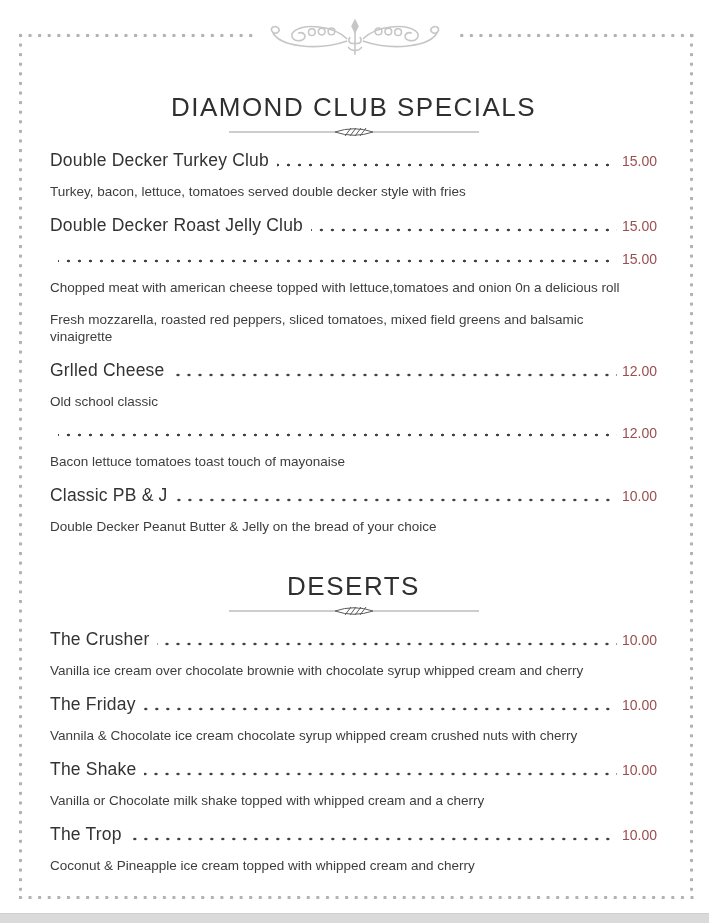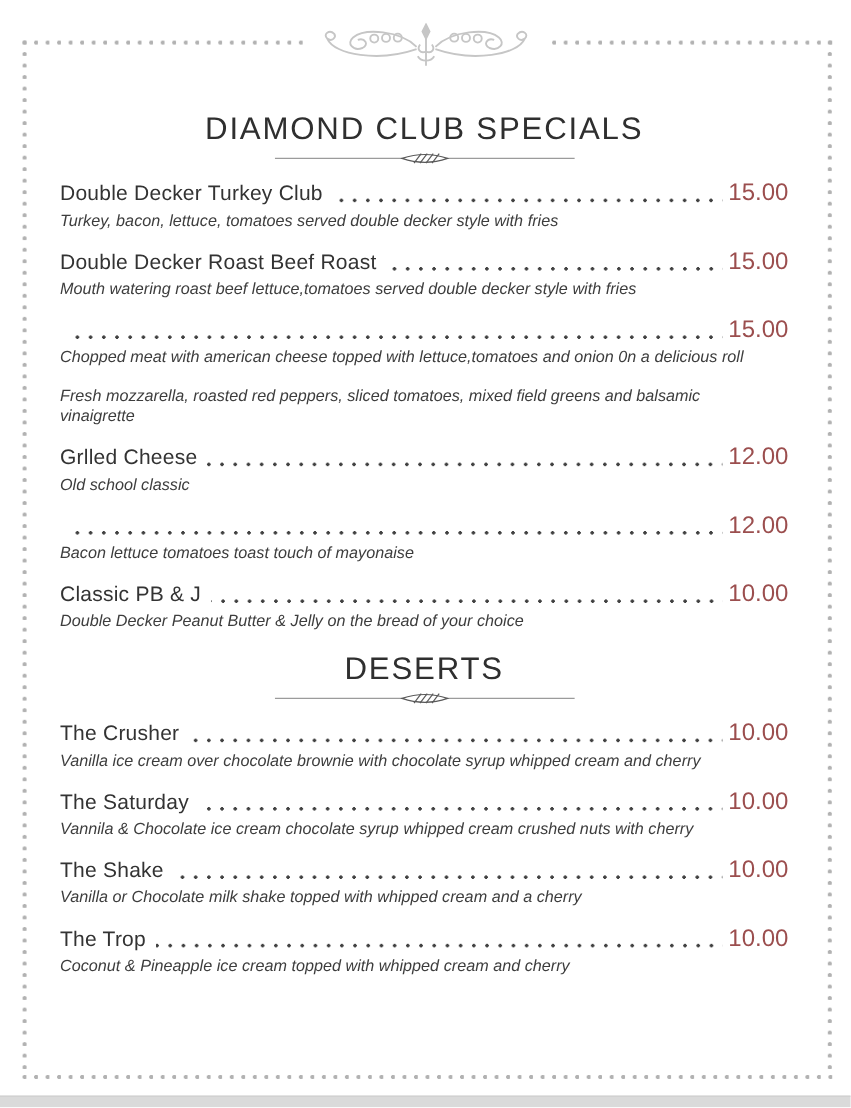--- a/index.html
+++ b/index.html
@@ -36,32 +36,32 @@
     position:absolute;top:16px;left:50%;transform:translateX(-50%);
     width:200px;height:48px;background:#fff;
     display:flex;align-items:center;justify-content:center;
   }
   
   .content{position:relative;padding:92px 52px 0 50px;}
   h1.section-title{
     text-align:center;font-size:26px;font-weight:400;
     letter-spacing:1.5px;color:var(--heading);margin:0;line-height:30px;
   }
-  h1.section-title.second{margin-top:16px;}
+  h1.section-title.second{margin-top:36px;}
   .divider{width:250px;margin:3px auto 11px auto;height:14px;text-align:center;}
   .item{margin-bottom:15px;}
   .row{display:flex;align-items:center;}
   .nm{font-size:17.5px;color:#333;white-space:nowrap;letter-spacing:0.2px;}
   .dots{
     flex:1;align-self:flex-end;height:6px;margin:0 5px 3px 8px;
     background-image:radial-gradient(circle at 1.5px 3px,#414141 1.3px,transparent 1.6px);
     background-size:11px 6px;background-repeat:repeat-x;background-position:right bottom;
   }
-  .pr{font-size:20px;color:var(--price);white-space:nowrap;}
-  .desc{font-size:13.5px;color:var(--body);line-height:17px;margin-top:2px;max-width:578px;font-style:italic;}
+  .pr{font-size:14px;color:var(--price);white-space:nowrap;}
+  .desc{font-size:13.5px;color:var(--body);line-height:17px;margin-top:12px;max-width:578px;}
   
   .bottom-band{position:absolute;left:0;right:0;bottom:0;height:9px;background:#dadada;border-top:1px solid #cfcfcf;}
 </style>
 </head>
 <body>
 
 <div class="page">
 
   <div class="bdr top"></div>
   <div class="bdr bottom"></div>
@@ -115,25 +115,24 @@
       <div class="item">
         <div class="row">
           <span class="nm">Double Decker Turkey Club</span>
           <span class="dots"></span>
           <span class="pr">15.00</span>
         </div>
         <div class="desc">Turkey, bacon, lettuce, tomatoes served double decker style with fries</div>
       </div>
       <div class="item">
         <div class="row">
-          <span class="nm">Double Decker Roast Beef Roast</span>
+          <span class="nm">Double Decker Roast Jelly Club</span>
           <span class="dots"></span>
           <span class="pr">15.00</span>
         </div>
-        <div class="desc">Mouth watering roast beef lettuce,tomatoes served double decker style with fries</div>
       </div>
       <div class="item">
         <div class="row">
           <span class="dots"></span>
           <span class="pr">15.00</span>
         </div>
         <div class="desc">Chopped meat with  american  cheese topped with lettuce,tomatoes and onion 0n a delicious roll</div>
       </div>
       <div class="item">
         <div class="desc">Fresh mozzarella, roasted red peppers, sliced tomatoes, mixed field greens and balsamic vinaigrette</div>
@@ -182,21 +181,21 @@
       <div class="item">
         <div class="row">
           <span class="nm">The Crusher</span>
           <span class="dots"></span>
           <span class="pr">10.00</span>
         </div>
         <div class="desc">Vanilla ice cream over chocolate brownie with chocolate syrup whipped cream and cherry</div>
       </div>
       <div class="item">
         <div class="row">
-          <span class="nm">The Saturday</span>
+          <span class="nm">The Friday</span>
           <span class="dots"></span>
           <span class="pr">10.00</span>
         </div>
         <div class="desc">Vannila &amp; Chocolate ice cream chocolate syrup whipped cream crushed nuts with cherry</div>
       </div>
       <div class="item">
         <div class="row">
           <span class="nm">The Shake</span>
           <span class="dots"></span>
           <span class="pr">10.00</span>

